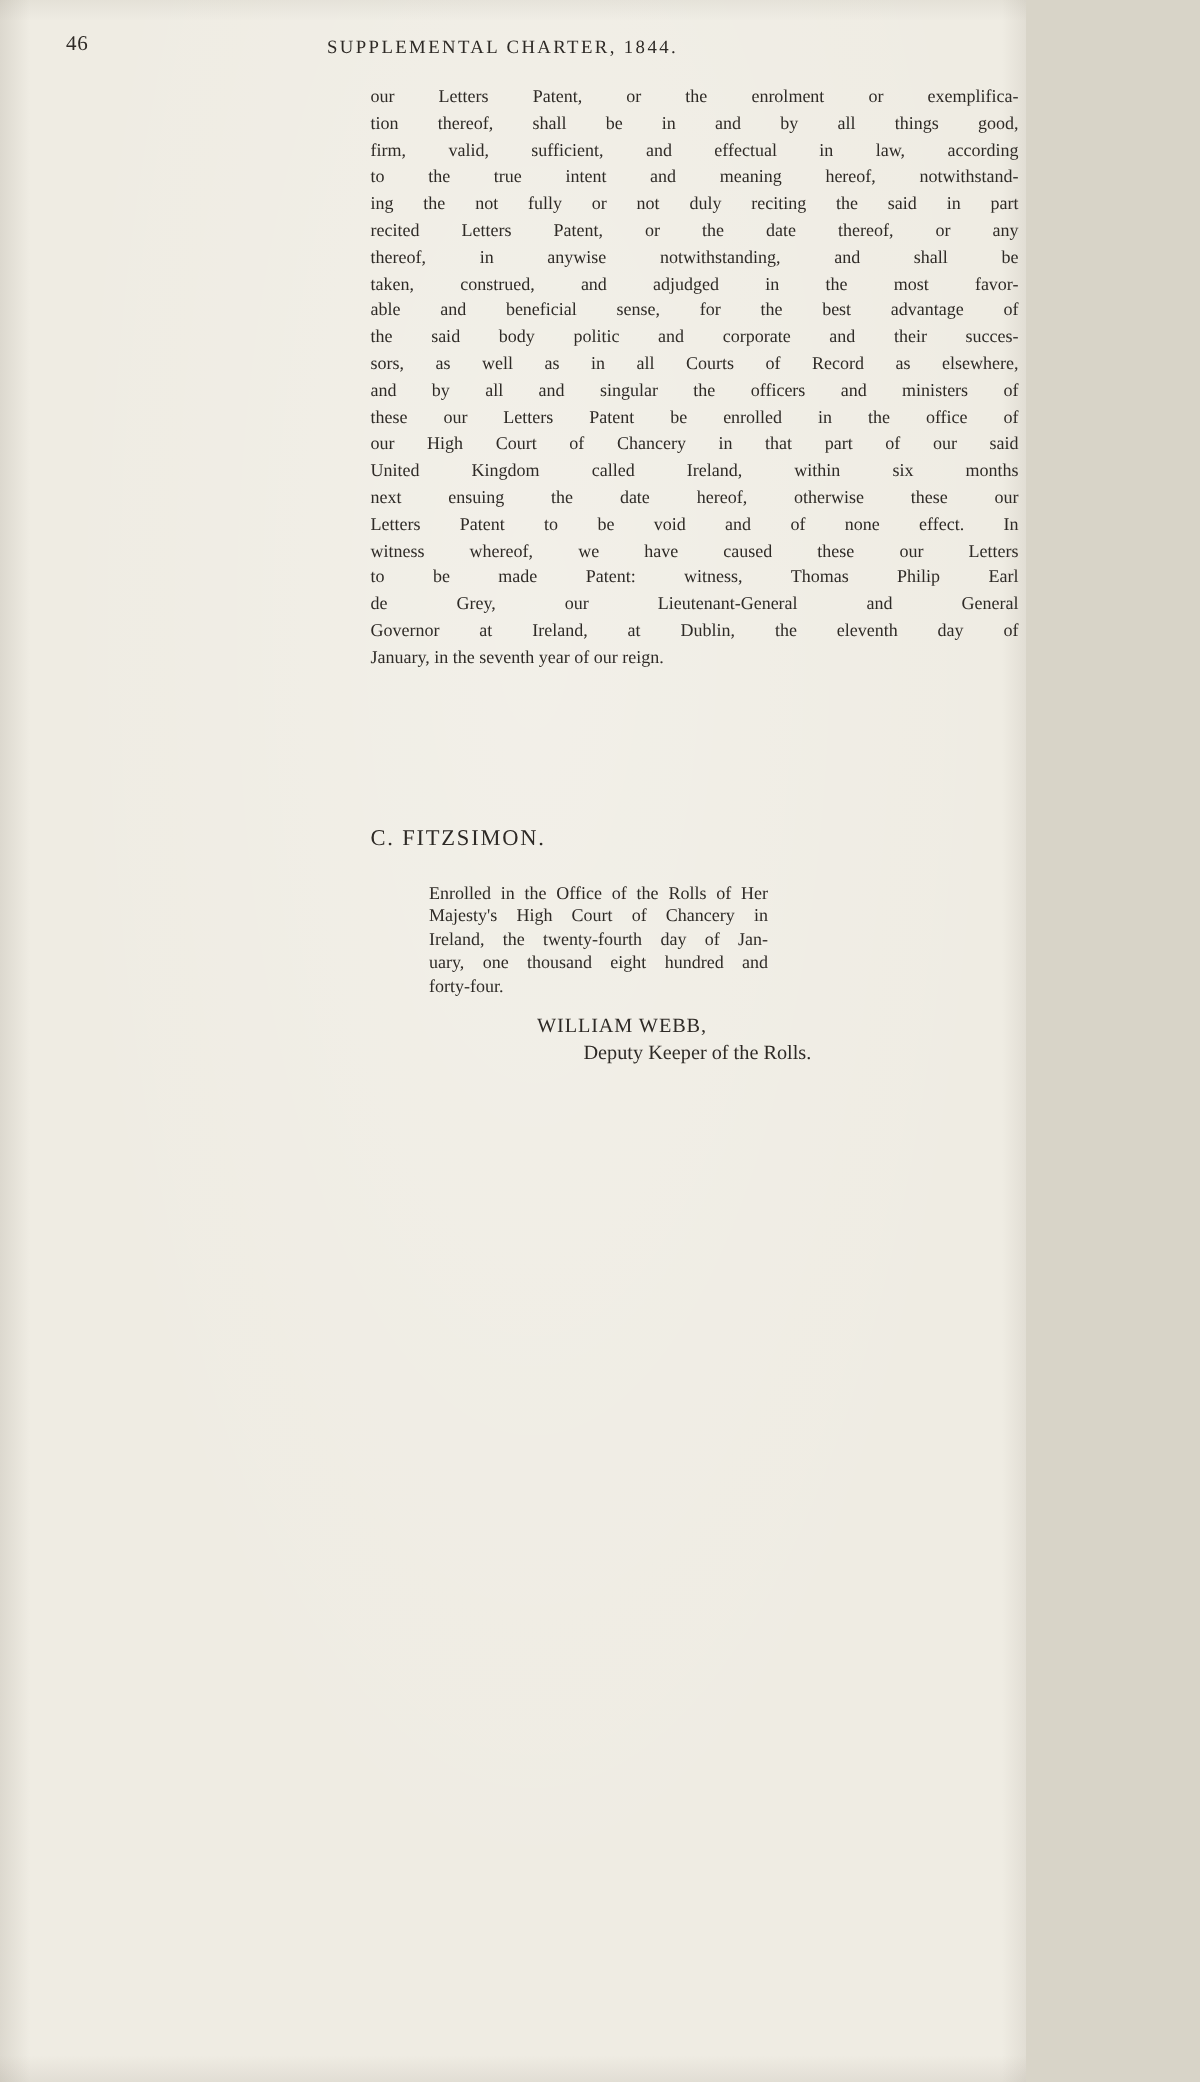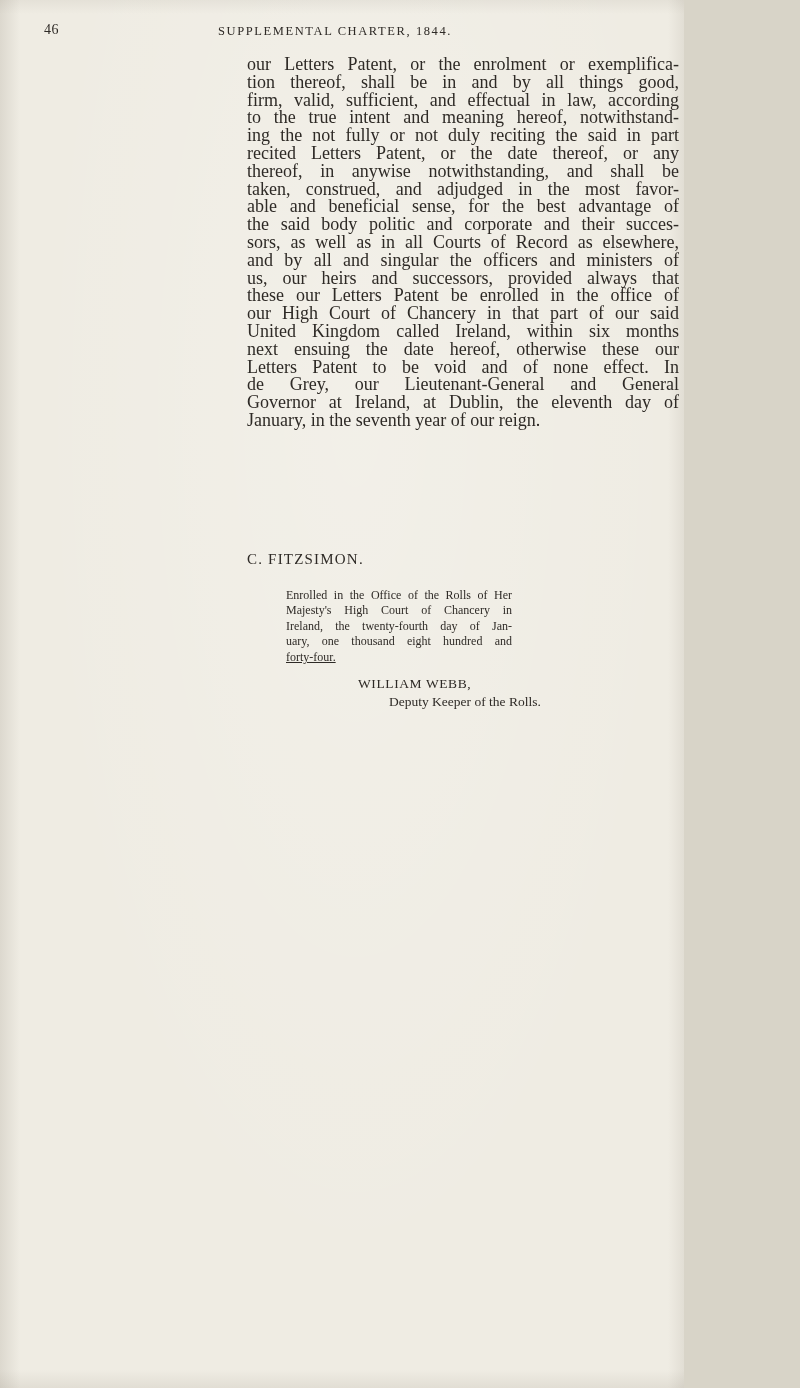--- a/index.html
+++ b/index.html
@@ -42,21 +42,21 @@
     text-align: center;
     font-size: 12.5px;
     letter-spacing: 1.6px;
     white-space: nowrap;
   }
   .body-block {
     position: absolute;
     left: 247px;
     top: 56px;
     width: 432px;
-    font-size: 18px;
+    font-size: 12px;
     line-height: 17.8px;
   }
   .body-line {
     white-space: nowrap;
     text-align: justify;
     text-align-last: justify;
   }
   .body-line:last-child {
     text-align-last: left;
   }
@@ -79,21 +79,20 @@
     font-size: 12px;
     line-height: 15.4px;
   }
   .enrol-line {
     white-space: nowrap;
     text-align: justify;
     text-align-last: justify;
   }
   .enrol-line:last-child {
     text-align-last: left;
-    text-decoration: underline;
   }
   .officer-name {
     position: absolute;
     left: 358px;
     top: 676px;
     font-size: 13.5px;
     letter-spacing: 0.6px;
     white-space: nowrap;
   }
   .officer-title {
@@ -120,26 +119,27 @@
       <div class="body-line">firm, valid, sufficient, and effectual in law, according</div>
       <div class="body-line">to the true intent and meaning hereof, notwithstand-</div>
       <div class="body-line">ing the not fully or not duly reciting the said in part</div>
       <div class="body-line">recited Letters Patent, or the date thereof, or any</div>
       <div class="body-line">thereof, in anywise notwithstanding, and shall be</div>
       <div class="body-line">taken, construed, and adjudged in the most favor-</div>
       <div class="body-line">able and beneficial sense, for the best advantage of</div>
       <div class="body-line">the said body politic and corporate and their succes-</div>
       <div class="body-line">sors, as well as in all Courts of Record as elsewhere,</div>
       <div class="body-line">and by all and singular the officers and ministers of</div>
-      <div class="body-line">us, our heirs and successors, provided always that</div>
       <div class="body-line">these our Letters Patent be enrolled in the office of</div>
       <div class="body-line">our High Court of Chancery in that part of our said</div>
       <div class="body-line">United Kingdom called Ireland, within six months</div>
       <div class="body-line">next ensuing the date hereof, otherwise these our</div>
       <div class="body-line">Letters Patent to be void and of none effect. In</div>
+      <div class="body-line">witness whereof, we have caused these our Letters</div>
+      <div class="body-line">to be made Patent: witness, Thomas Philip Earl</div>
       <div class="body-line">de Grey, our Lieutenant-General and General</div>
       <div class="body-line">Governor at Ireland, at Dublin, the eleventh day of</div>
       <div class="body-line">January, in the seventh year of our reign.</div>
     </div>
 
   <div class="signature">C. FITZSIMON.</div>
 
   <div class="enrolment">
       <div class="enrol-line">Enrolled in the Office of the Rolls of Her</div>
       <div class="enrol-line">Majesty's High Court of Chancery in</div>

